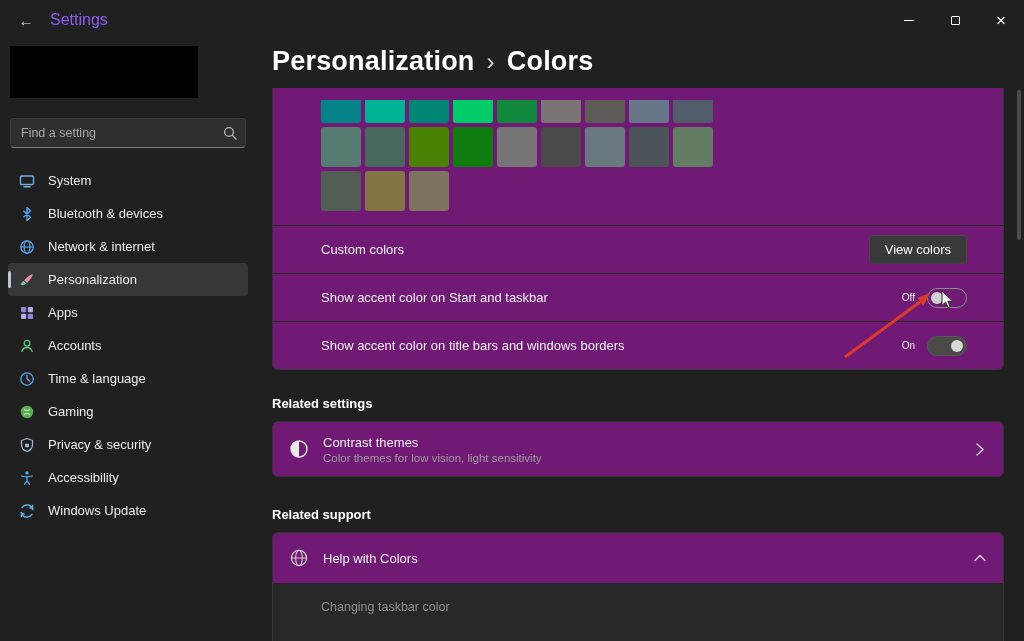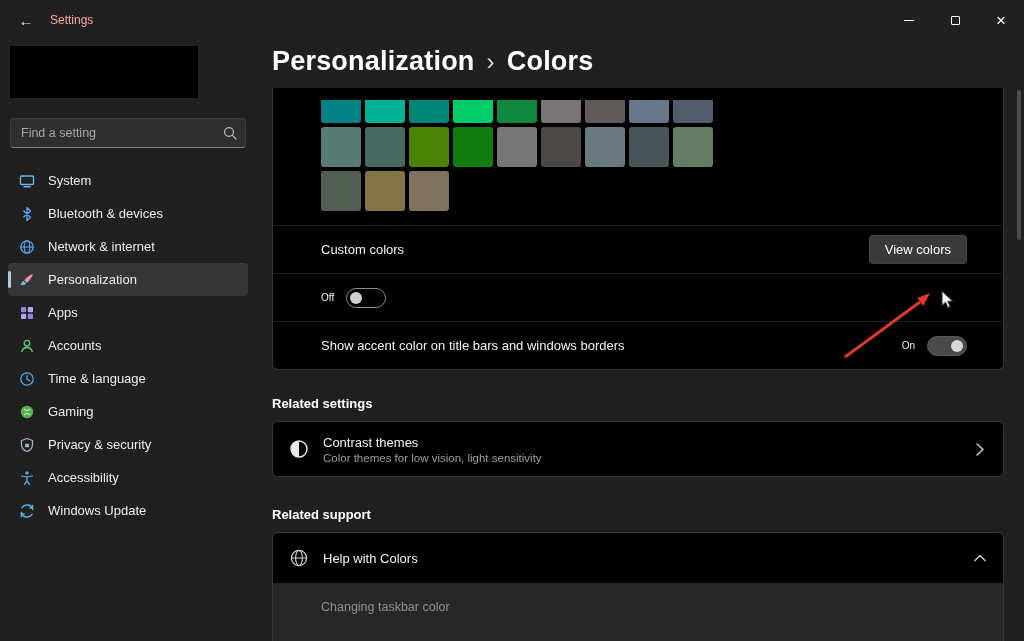--- a/index.html
+++ b/index.html
@@ -7,21 +7,21 @@
   body {
     position:relative; overflow:hidden;
     background:#202020; color:#ffffff;
     font-family:"Liberation Sans", sans-serif;
     -webkit-font-smoothing:antialiased;
   }
   
   .titlebar { position:absolute; top:0; left:0; right:0; height:40px; display:flex; align-items:center; }
   .back-btn { width:36px; height:30px; margin-left:8px; background:transparent; border:none; color:#e8e8e8;
               font-size:15px; border-radius:4px; cursor:default; }
-  .tb-title { font-size:12px; color:#fca5a5; margin-left:6px; }
+  .tb-title { font-size:16px; color:#8b5cf6; margin-left:6px; }
   .win-controls { position:absolute; right:0; top:0; display:flex; }
   .win-btn { width:46px; height:40px; background:transparent; border:none; display:flex; align-items:center; justify-content:center; }
   .min-shape { width:10px; height:1px; background:#ffffff; display:block; }
   .max-shape { width:9px; height:9px; border:1px solid #ffffff; border-radius:1px; display:block; }
   .close-glyph { color:#ffffff; font-size:17px; line-height:1; }
   
   .sidebar { position:absolute; top:40px; left:0; bottom:0; width:256px; padding:0 8px; }
   .avatar-block { width:188px; height:52px; background:#000; margin:6px 2px 0 2px; }
   .search-wrap { position:relative; margin:20px 2px 0 2px; }
   .search-input { width:100%; height:30px; background:#2f2f2f; border:1px solid #3a3a3a; border-bottom:1px solid #7e7e7e;
@@ -36,21 +36,21 @@
   .pill { display:none; }
   .nav-item.selected .pill { display:block; position:absolute; left:0; top:8px; width:3px; height:17px;
               border-radius:2px; background:var(--pill,#b5c8d6); }
   .nav-icon { width:16px; height:16px; flex:0 0 16px; }
   .nav-icon svg { width:16px; height:16px; display:block; }
   
   .breadcrumb { position:absolute; left:272px; top:46px; font-size:27px; font-weight:600; letter-spacing:.2px;
                 display:flex; align-items:center; gap:12px; }
   .crumb-sep { color:#d8d8d8; font-weight:400; font-size:24px; }
   .content { position:absolute; left:272px; top:88px; width:732px; bottom:0; overflow:hidden; }
-  .card { background:#000000; border:1px solid #353535; border-radius:6px; }
+  .card { background:#701a75; border:1px solid #353535; border-radius:6px; }
   .card.clipped-top { border-top:none; border-radius:0 0 6px 6px; overflow:hidden; }
   .swatch-area { padding:12px 16px 14px 48px; display:flex; flex-direction:column; gap:4px; }
   .swatch-row { display:flex; gap:4px; }
   .swatch { width:40px; height:40px; border-radius:3px; }
   .swatch-row.clipped .swatch { height:23px; border-radius:0 0 3px 3px; }
   .card-row { display:flex; align-items:center; min-height:48px; padding:0 36px 0 48px; border-top:1px solid #242424; }
   .row-label { flex:1; font-size:13px; color:#f2f2f2; }
   .btn { background:#3a3a3a; border:1px solid #474747; border-bottom-color:#3f3f3f; border-radius:4px;
          color:#ffffff; font-size:13px; padding:6px 15px; font-family:"Liberation Sans", sans-serif; }
   .toggle-state { font-size:10px; color:#f2f2f2; margin-right:12px; }
@@ -258,20 +258,21 @@
           <div class="swatch" title="#7E735F" style="background: rgb(126, 115, 95);"></div>
         </div>
       </div>
 
     <div class="card-row">
       <span class="row-label">Custom colors</span>
       <button class="btn">View colors</button>
     </div>
 
     <div class="card-row">
+      <span class="row-label">Show accent color on Start and taskbar</span>
       <span class="toggle-state">Off</span>
       <div class="toggle off">
           <span class="knob"></span>
         </div>
     </div>
 
     <div class="card-row">
       <span class="row-label">Show accent color on title bars and windows borders</span>
       <span class="toggle-state">On</span>
       <div class="toggle on">

